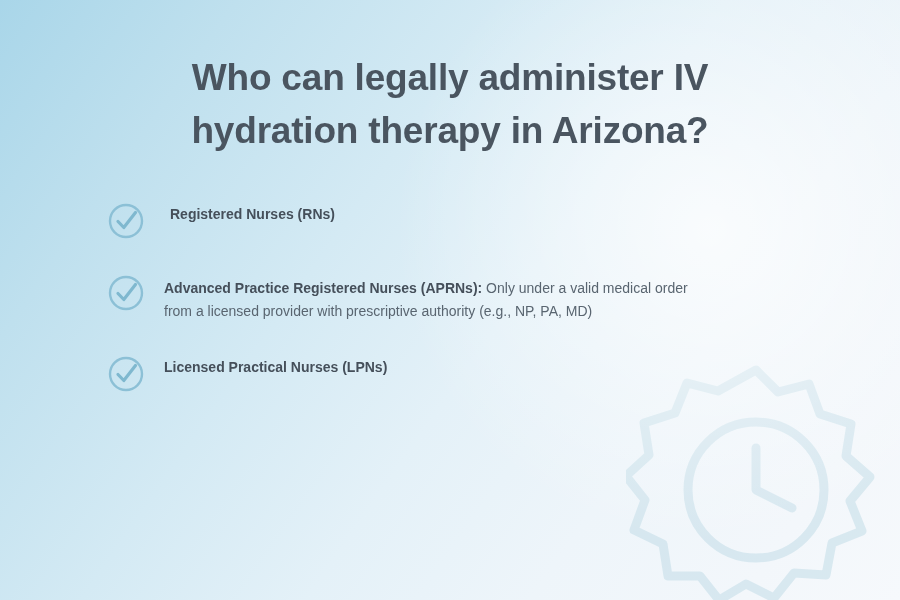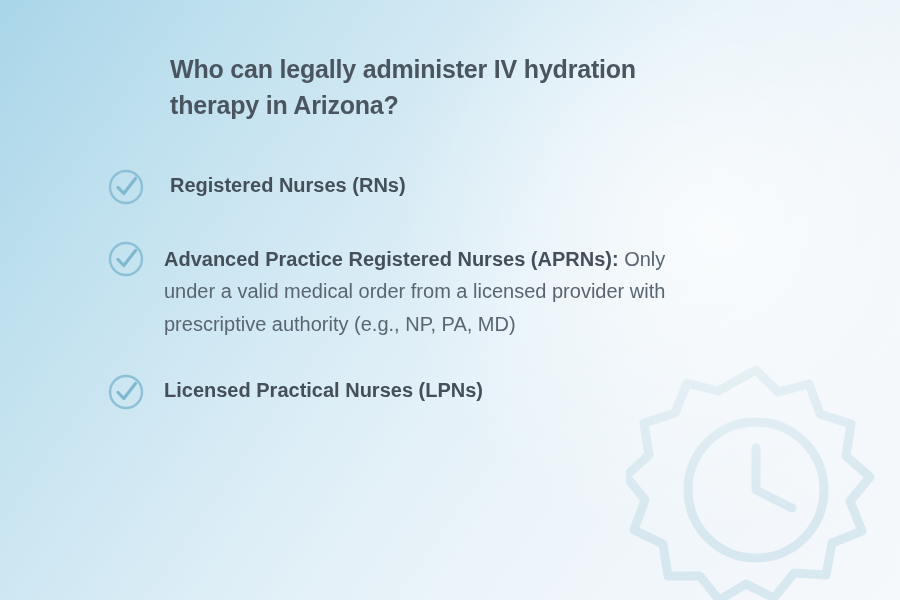--- a/index.html
+++ b/index.html
@@ -49,22 +49,22 @@
   }
   .content {
     position: relative;
     z-index: 3;
     padding: 52px 60px 0 60px;
     box-sizing: border-box;
   }
   .title {
     margin: 0 auto;
     width: 560px;
-    text-align: left;
-    font-size: 25px;
+    text-align: center;
+    font-size: 37px;
     line-height: 1.42;
     font-weight: bold;
     color: #4a5560;
     letter-spacing: -0.2px;
   }
   .items {
     margin-top: 42px;
     padding: 0 46px 0 46px;
   }
   .item {
@@ -75,21 +75,21 @@
   .item:last-child { margin-bottom: 0; }
   .check-wrap {
     flex: 0 0 auto;
     width: 40px;
     height: 40px;
     margin-right: 18px;
     margin-top: 2px;
   }
   .check-wrap svg { display: block; }
   .item-text {
-    font-size: 20px;
+    font-size: 14px;
     line-height: 1.62;
     color: #4a5560;
     padding-top: 4px;
     max-width: 540px;
   }
   .item-text .lead {
     font-weight: bold;
     color: #454f5a;
   }
   .item-text .rest {

